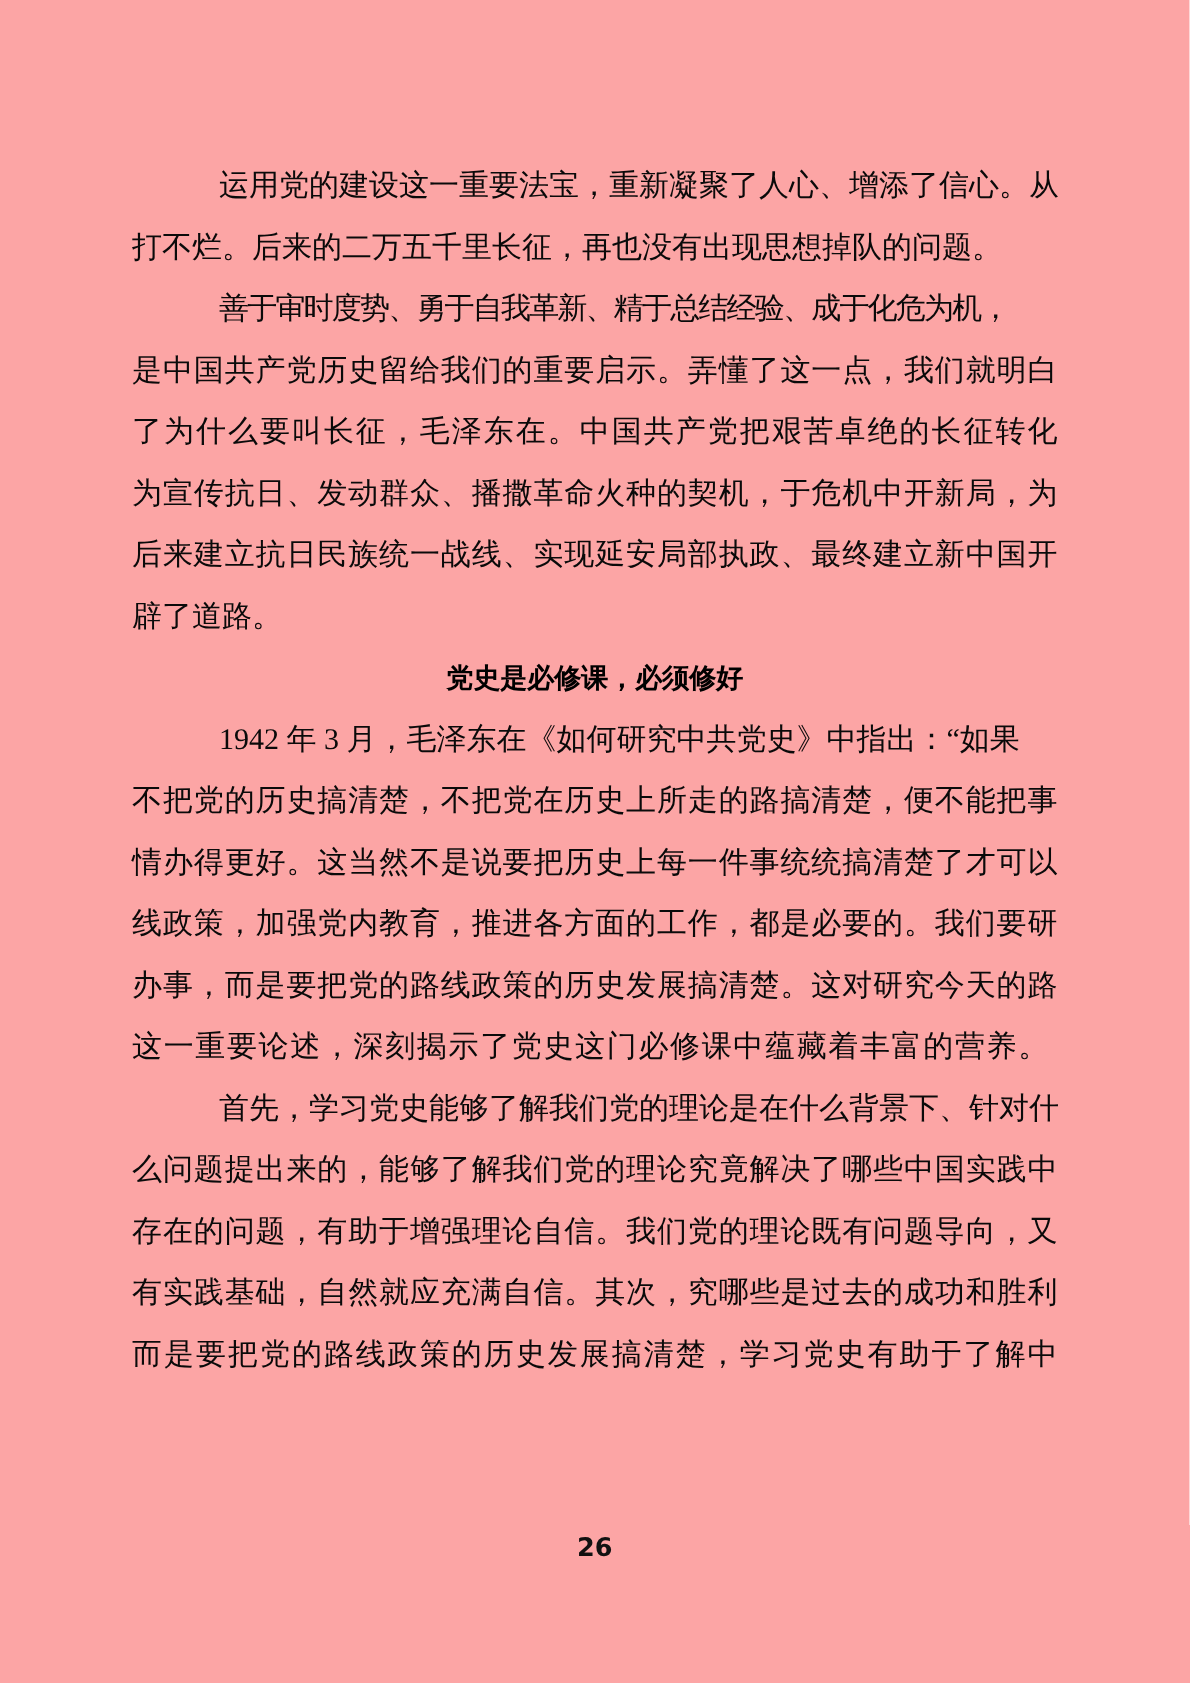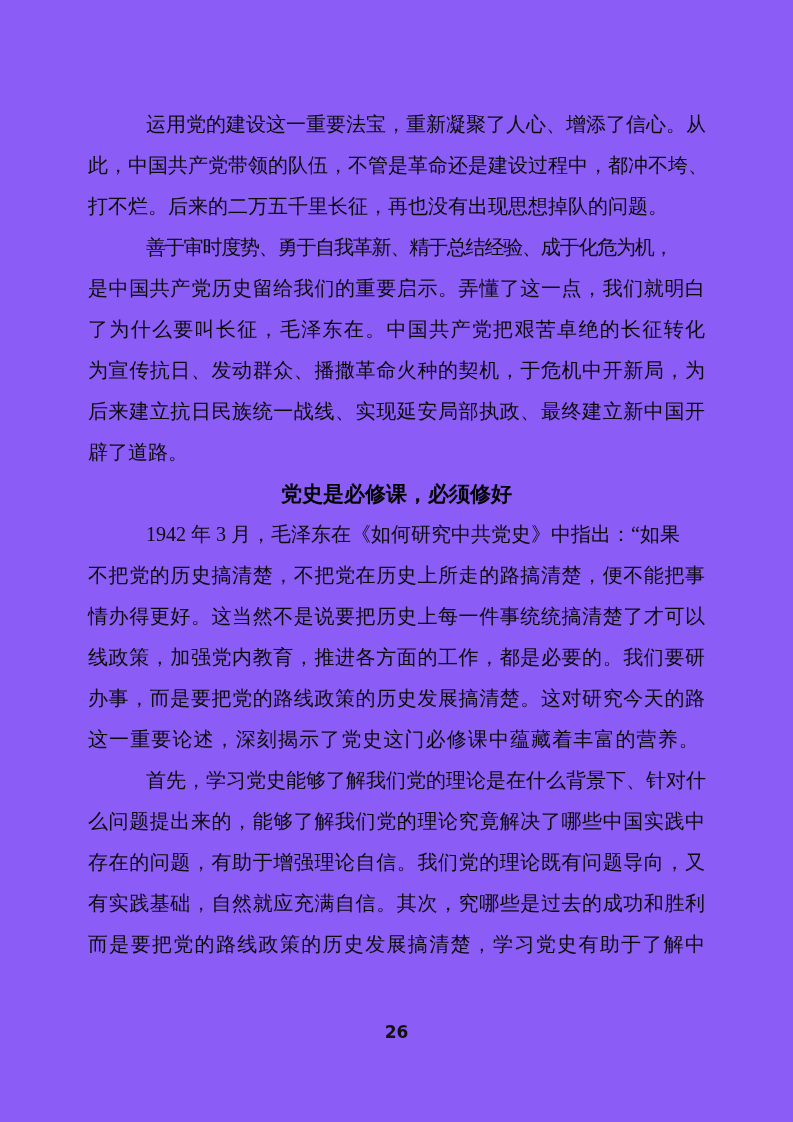--- a/index.html
+++ b/index.html
@@ -4,21 +4,21 @@
 <style>
   html, body {
     margin: 0;
     padding: 0;
     background: #ffffff;
   }
   .page {
     position: relative;
     width: 793px;
     height: 1122px;
-    background: #8b5cf6;
+    background: #fca5a5;
     overflow: hidden;
     font-family: "Liberation Serif", "DejaVu Serif", serif;
     color: #0a0a0a;
   }
   .content {
     position: absolute;
     left: 88px;
     top: 104px;
     width: 617px;
     font-size: 20px;
@@ -34,21 +34,21 @@
   .ln.end { text-align-last: left; }
   .ln.ind { text-indent: 58px; }
   .ln.tight { letter-spacing: -1.2px; }
   .ln.wide { letter-spacing: 1.1px; }
   .heading {
     margin: 0;
     height: 41px;
     line-height: 41px;
     text-align: center;
     font-family: "Liberation Sans", "DejaVu Sans", sans-serif;
-    font-size: 21px;
+    font-size: 18px;
     font-weight: 700;
     color: #000000;
   }
   .pagenum {
     position: absolute;
     left: 0;
     top: 1022px;
     width: 100%;
     text-align: center;
     font-family: "DejaVu Sans", "Liberation Sans", sans-serif;
@@ -58,21 +58,20 @@
   }
 </style>
 </head>
 <body>
 
 <div class="page">
   <div class="content">
 
     <div class="para">
       <div class="ln ind">运用党的建设这一重要法宝，重新凝聚了人心、增添了信心。从</div>
-      <div class="ln">此，中国共产党带领的队伍，不管是革命还是建设过程中，都冲不垮、</div>
       <div class="ln end">打不烂。后来的二万五千里长征，再也没有出现思想掉队的问题。</div>
     </div>
 
     <div class="para">
       <div class="ln ind end tight">善于审时度势、勇于自我革新、精于总结经验、成于化危为机，</div>
       <div class="ln">是中国共产党历史留给我们的重要启示。弄懂了这一点，我们就明白</div>
       <div class="ln">了为什么要叫长征，毛泽东在。中国共产党把艰苦卓绝的长征转化</div>
       <div class="ln">为宣传抗日、发动群众、播撒革命火种的契机，于危机中开新局，为</div>
       <div class="ln">后来建立抗日民族统一战线、实现延安局部执政、最终建立新中国开</div>
       <div class="ln end">辟了道路。</div>

